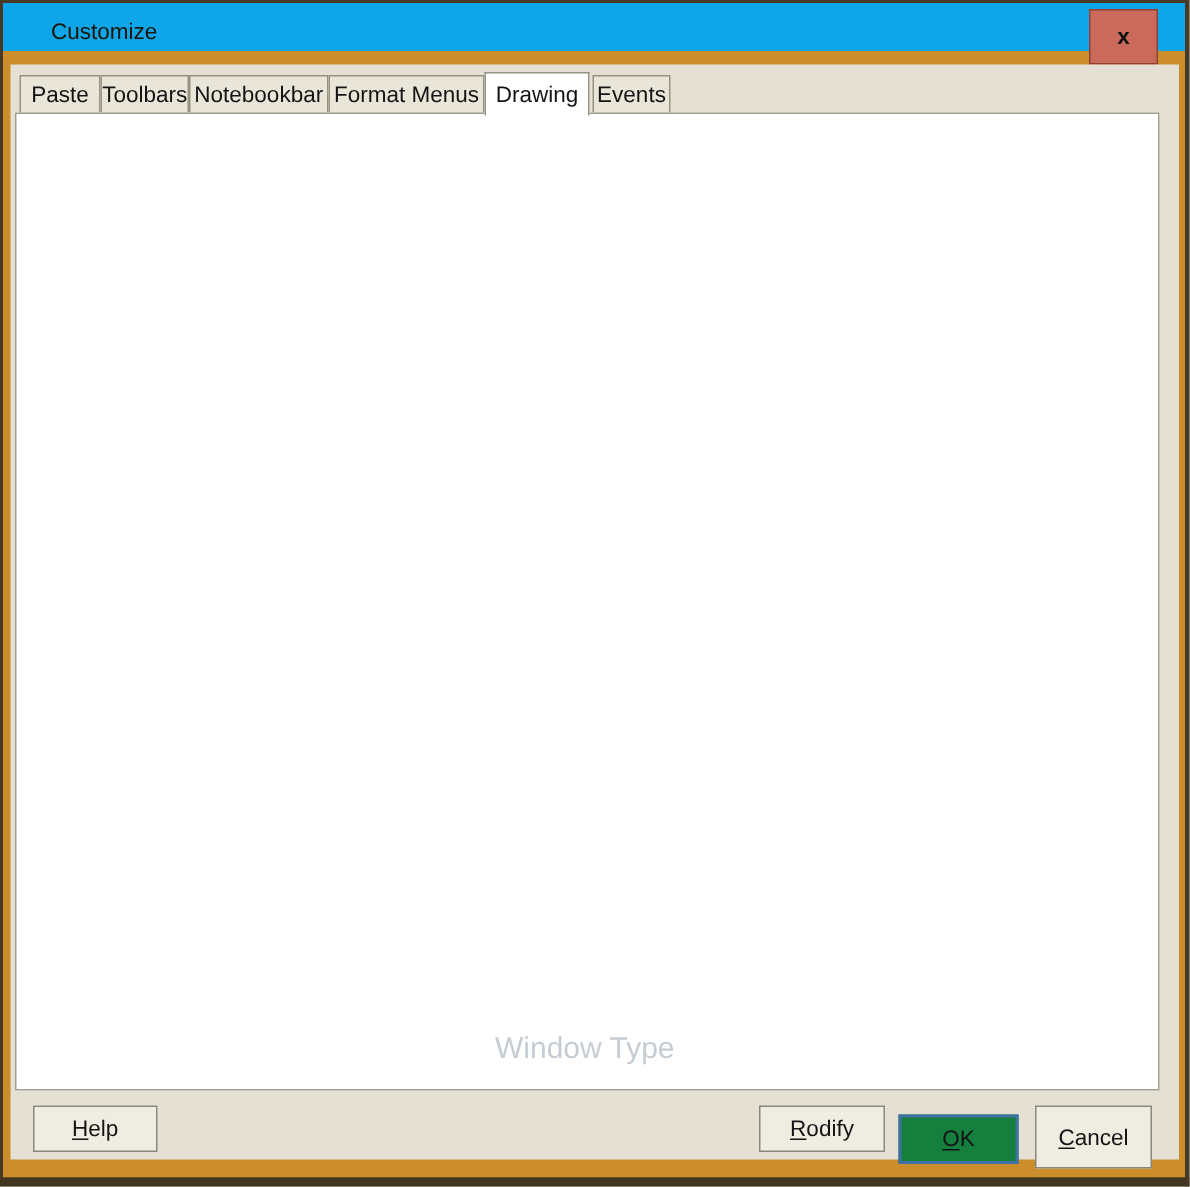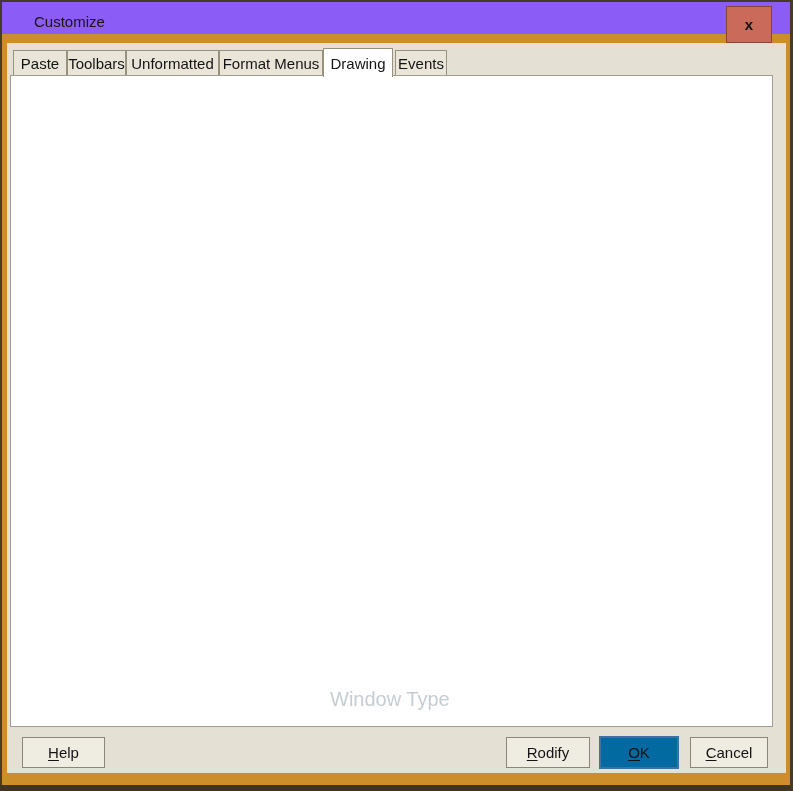--- a/index.html
+++ b/index.html
@@ -5,21 +5,21 @@
   * { margin:0; padding:0; box-sizing:border-box; }
   html,body { width:793px; height:791px; }
   body { font-family:"Liberation Sans", sans-serif; font-size:15px; color:#1c1c1c; background:#473a26; position:relative; overflow:hidden; }
   .abs { position:absolute; }
 
   
   .orange-frame { left:2px; top:2px; width:788px; height:783px; background:#cc8d2b; }
   .bottom-dark { left:0; top:785px; width:793px; height:6px; background:#42351f; }
   .right-dark { left:790px; top:0; width:3px; height:791px; background:#473a26; }
 
-  .titlebar { left:2px; top:2px; width:788px; height:32px; background:#8b5cf6; }
+  .titlebar { left:2px; top:2px; width:788px; height:32px; background:#0ea5e9; }
   .title-text { left:32px; top:11px; color:#1d1405; }
   .close-btn { left:724px; top:4px; width:46px; height:37px; background:#c96a5b; border:1px solid #8f4033; display:flex; align-items:center; justify-content:center; font-weight:bold; color:#111; font-size:15px; cursor:default; }
 
   .dialog-bg { left:7px; top:43px; width:779px; height:730px; background:#e4e0d3; }
 
   
   .tab { position:absolute; top:50px; height:26px; background:#e9e5d8; border:1px solid #96927f; display:flex; align-items:center; justify-content:center; color:#141414; }
   .tab.active { top:48px; height:29px; background:#ffffff; border-bottom:none; z-index:3; }
 
   .panel { left:10px; top:75px; width:763px; height:652px; background:#ffffff; border:1px solid #a19d8f; z-index:1; }
@@ -66,21 +66,21 @@
   .frow { flex:1; display:flex; align-items:center; padding-left:4px; }
   .hsb { height:22px; flex:none; border-top:1px solid #b9b5a9; background:#fcfbf8; display:flex; }
   .hsb .sb-btn { width:20px; height:100%; }
   .hthumb { width:150px; margin-left:1px; border:1px solid #7fafd7; background:#c9dff0; display:flex; align-items:center; justify-content:center; }
   .hgrip { width:9px; height:8px; background:repeating-linear-gradient(90deg,#6f6c5e 0 1px,transparent 1px 4px); }
   .vgrip { width:9px; height:7px; background:repeating-linear-gradient(0deg,#6f6c5e 0 1px,transparent 1px 3px); }
 
   .watermark { left:330px; top:688px; font-size:20px; color:rgba(150,162,173,0.55); z-index:5; pointer-events:none; }
 
   
-  .btn.ok-btn { border:2px solid #3f71a6; background:#0369a1; }
+  .btn.ok-btn { border:2px solid #3f71a6; background:#15803d;margin-top:7px; }
 </style>
 </head>
 <body>
 
 <div class="abs orange-frame"></div>
 <div class="abs bottom-dark"></div>
 <div class="abs right-dark"></div>
 
 <div class="abs titlebar">
   <div class="abs title-text">Customize</div>
@@ -91,21 +91,21 @@
 
 <div class="abs dialog-bg"></div>
 
 <div class="tab" style="left:13px;width:54px;">
     <span>Paste</span>
   </div>
 <div class="tab" style="left:67px;width:59px;">
     <span>Toolbars</span>
   </div>
 <div class="tab" style="left:126px;width:93px;">
-    <span>Unformatted</span>
+    <span>Notebookbar</span>
   </div>
 <div class="tab" style="left:219px;width:104px;">
     <span>Format Menus</span>
   </div>
 <div class="tab active" style="left:323px;width:70px;">
     <span>Drawing</span>
   </div>
 <div class="tab" style="left:395px;width:52px;">
     <span>Events</span>
   </div>
@@ -339,15 +339,15 @@
 
 <div class="btn" style="left:22px;top:737px;width:83px;height:31px;">
   <span><span></span><span class="ul">H</span><span>elp</span></span>
 </div>
 <div class="btn" style="left:506px;top:737px;width:84px;height:31px;">
   <span><span></span><span class="ul">R</span><span>odify</span></span>
 </div>
 <div class="btn ok-btn" style="left:599px;top:736px;width:80px;height:33px;">
   <span><span></span><span class="ul">O</span><span>K</span></span>
 </div>
-<div class="btn" style="left:690px;top:737px;width:78px;height:31px;">
+<div class="btn" style="left:690px;top:737px;width:78px;height:42px;">
   <span><span></span><span class="ul">C</span><span>ancel</span></span>
 </div>
 
 </body></html>

